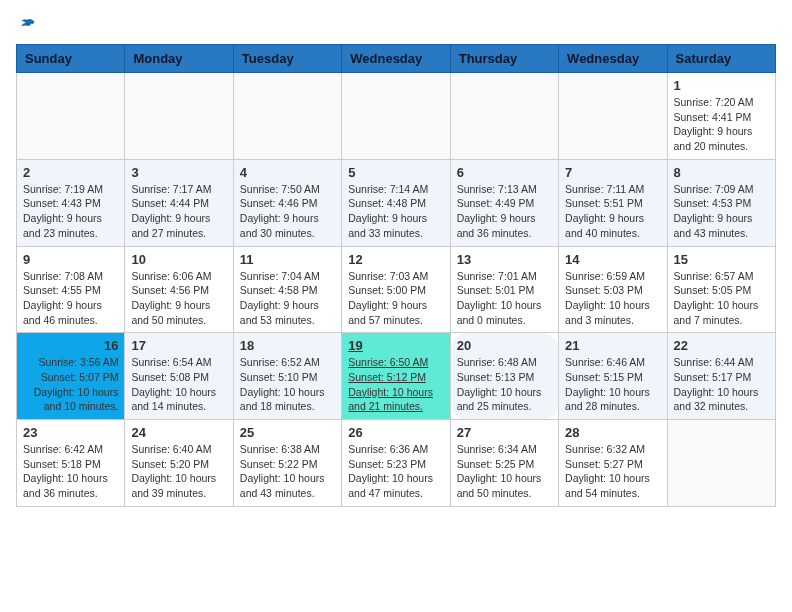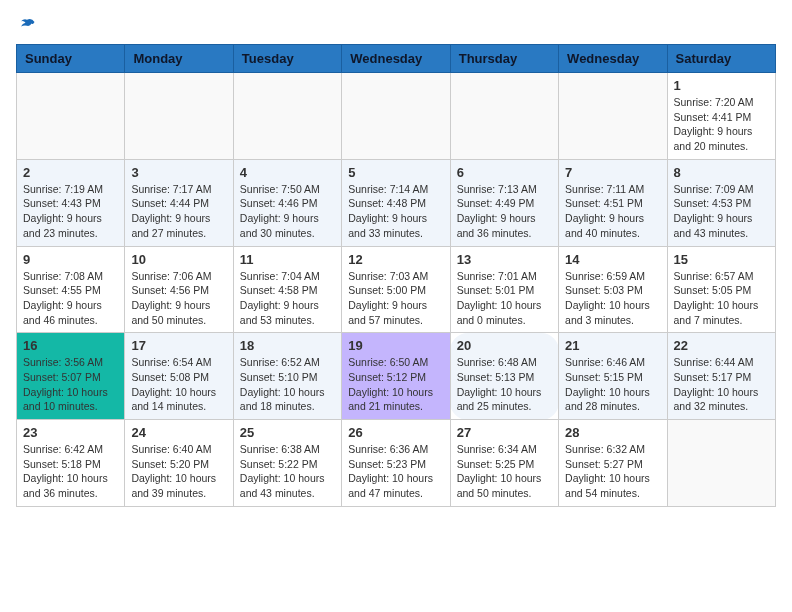--- a/index.html
+++ b/index.html
@@ -161,40 +161,40 @@
         </td>
         <td style="background: rgb(240, 245, 251);">
           <span class="day-num">6</span>
           <div class="day-info" style="white-space: pre-line;">Sunrise: 7:13 AM
 Sunset: 4:49 PM
 Daylight: 9 hours and 36 minutes.</div>
         </td>
         <td style="background: rgb(240, 245, 251);">
           <span class="day-num">7</span>
           <div class="day-info" style="white-space: pre-line;">Sunrise: 7:11 AM
-Sunset: 4:51 PM
+Sunset: 5:51 PM
 Daylight: 9 hours and 40 minutes.</div>
         </td>
         <td style="background: rgb(240, 245, 251);">
           <span class="day-num">8</span>
           <div class="day-info" style="white-space: pre-line;">Sunrise: 7:09 AM
 Sunset: 4:53 PM
 Daylight: 9 hours and 43 minutes.</div>
         </td>
       </tr>
       <tr>
         <td>
           <span class="day-num">9</span>
           <div class="day-info" style="white-space: pre-line;">Sunrise: 7:08 AM
 Sunset: 4:55 PM
 Daylight: 9 hours and 46 minutes.</div>
         </td>
         <td>
           <span class="day-num">10</span>
-          <div class="day-info" style="white-space: pre-line;">Sunrise: 7:06 AM
+          <div class="day-info" style="white-space: pre-line;">Sunrise: 6:06 AM
 Sunset: 4:56 PM
 Daylight: 9 hours and 50 minutes.</div>
         </td>
         <td>
           <span class="day-num">11</span>
           <div class="day-info" style="white-space: pre-line;">Sunrise: 7:04 AM
 Sunset: 4:58 PM
 Daylight: 9 hours and 53 minutes.</div>
         </td>
         <td>
@@ -216,39 +216,39 @@
 Daylight: 10 hours and 3 minutes.</div>
         </td>
         <td>
           <span class="day-num">15</span>
           <div class="day-info" style="white-space: pre-line;">Sunrise: 6:57 AM
 Sunset: 5:05 PM
 Daylight: 10 hours and 7 minutes.</div>
         </td>
       </tr>
       <tr>
-        <td style="background: #14b8a6;">
+        <td style="background: #0ea5e9; text-align: right;">
           <span class="day-num">16</span>
           <div class="day-info" style="white-space: pre-line;">Sunrise: 3:56 AM
 Sunset: 5:07 PM
 Daylight: 10 hours and 10 minutes.</div>
         </td>
         <td style="background: rgb(240, 245, 251); margin-left: 10px;">
           <span class="day-num">17</span>
           <div class="day-info" style="white-space: pre-line;">Sunrise: 6:54 AM
 Sunset: 5:08 PM
 Daylight: 10 hours and 14 minutes.</div>
         </td>
         <td style="background: rgb(240, 245, 251);">
           <span class="day-num">18</span>
           <div class="day-info" style="white-space: pre-line;">Sunrise: 6:52 AM
 Sunset: 5:10 PM
 Daylight: 10 hours and 18 minutes.</div>
         </td>
-        <td style="background: #c4b5fd;">
+        <td style="background: #5eead4; text-decoration: underline;">
           <span class="day-num">19</span>
           <div class="day-info" style="white-space: pre-line;">Sunrise: 6:50 AM
 Sunset: 5:12 PM
 Daylight: 10 hours and 21 minutes.</div>
         </td>
         <td style="background: rgb(240, 245, 251); border-radius: 18px;">
           <span class="day-num">20</span>
           <div class="day-info" style="white-space: pre-line;">Sunrise: 6:48 AM
 Sunset: 5:13 PM
 Daylight: 10 hours and 25 minutes.</div>

